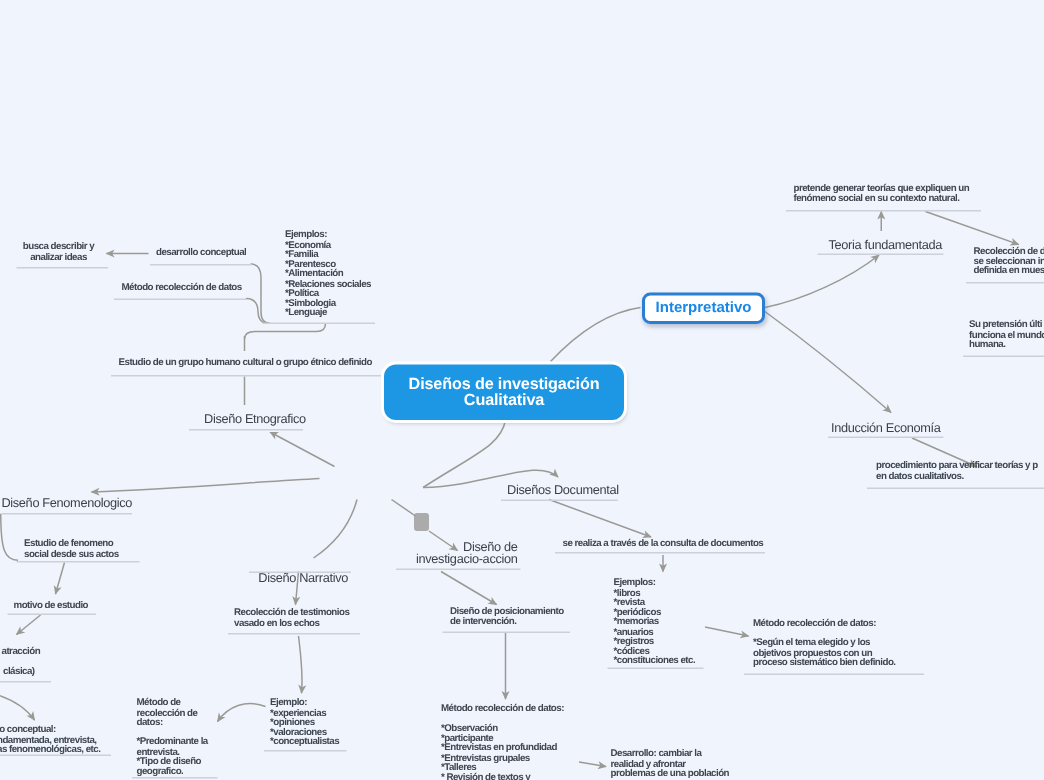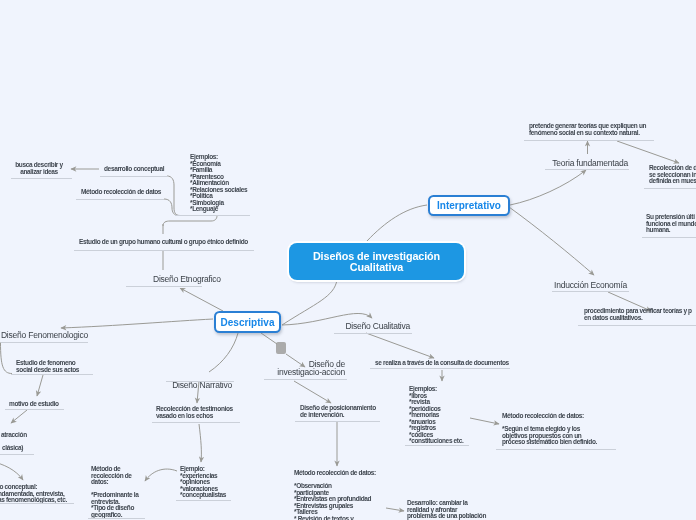--- a/index.html
+++ b/index.html
@@ -63,35 +63,34 @@
         <path d="M199,424 C201,440 202,452 201,462" marker-end="url(#arrowhead)"></path>
         <path d="M177,471 C164,466 152,471 145,481" marker-end="url(#arrowhead)"></path>
         <path d="M366,333 L434,358" marker-end="url(#arrowhead)"></path>
         <path d="M442,370 L442,381" marker-end="url(#arrowhead)"></path>
         <path d="M470,418 L499,424" marker-end="url(#arrowhead)"></path>
         <path d="M294,381 L331,403" marker-end="url(#arrowhead)"></path>
         <path d="M337,422 L337,466" marker-end="url(#arrowhead)"></path>
         <path d="M386,508 L404,511" marker-end="url(#arrowhead)"></path>
       </g>
   </svg>
-<div class="node rootbox" style="left:289px;top:243px;width:175px;height:37px;font-size:10.8px;letter-spacing:-0.1px;padding-top:1px;">Diseños de investigación
+<div class="node rootbox" style="left:256px;top:243px;width:160px;height:37px;font-size:10.8px;letter-spacing:-0.1px;padding-top:1px;">Diseños de investigación
 Cualitativa</div>
     <div class="node catbox" style="left:428px;top:195px;width:82px;height:21px;font-size:10px;letter-spacing:0px;">Interpretativo</div>
-    <div class="node catbox" style="left:214px;top:311px;width:67px;height:22px;font-size:10px;letter-spacing:0px;">Descriptiva</div>
     <div class="node topic" style="left:548px;top:159px;width:80px;">Teoria fundamentada</div>
     <div class="rule" style="left:545px;top:169px;width:84px;"></div>
     <div class="node topic" style="left:554px;top:281px;width:70px;">Inducción Economía</div>
     <div class="rule" style="left:552px;top:291px;width:77px;"></div>
-    <div class="node topic cover" style="left:134px;top:275px;width:70px;margin-left:16px;">Diseño Etnografico</div>
+    <div class="node topic cover" style="left:117px;top:275px;width:70px;margin-left:16px;">Diseño Etnografico</div>
     <div class="rule" style="left:126px;top:286px;width:76px;"></div>
     <div class="node topic" style="left:-4px;top:331px;width:92px;">Diseño Fenomenologico</div>
     <div class="rule" style="left:1px;top:342px;width:87px;"></div>
     <div class="node topic" style="left:167px;top:381px;width:65px;">Diseño Narrativo</div>
     <div class="rule" style="left:166px;top:381px;width:68px;"></div>
-    <div class="node topic" style="left:338px;top:322px;width:72px;">Diseño Cualitativa</div>
+    <div class="node topic" style="left:338px;top:322px;width:72px;">Diseños Documental</div>
     <div class="rule" style="left:334px;top:333px;width:78px;"></div>
     <div class="node topic" style="left:277px;top:360px;width:68px;">Diseño de
 investigacio-accion</div>
     <div class="rule" style="left:264px;top:379px;width:83px;"></div>
     <div class="node leaf small" style="left:529px;top:123px;width:125px;text-align:left;">pretende generar teorías que expliquen un
 fenómeno social en su contexto natural.</div>
     <div class="rule" style="left:524px;top:140px;width:130px;"></div>
     <div class="node leaf small" style="left:649px;top:165px;width:60px;text-align:left;">Recolección de da
 se seleccionan inf
 definida en muest</div>

